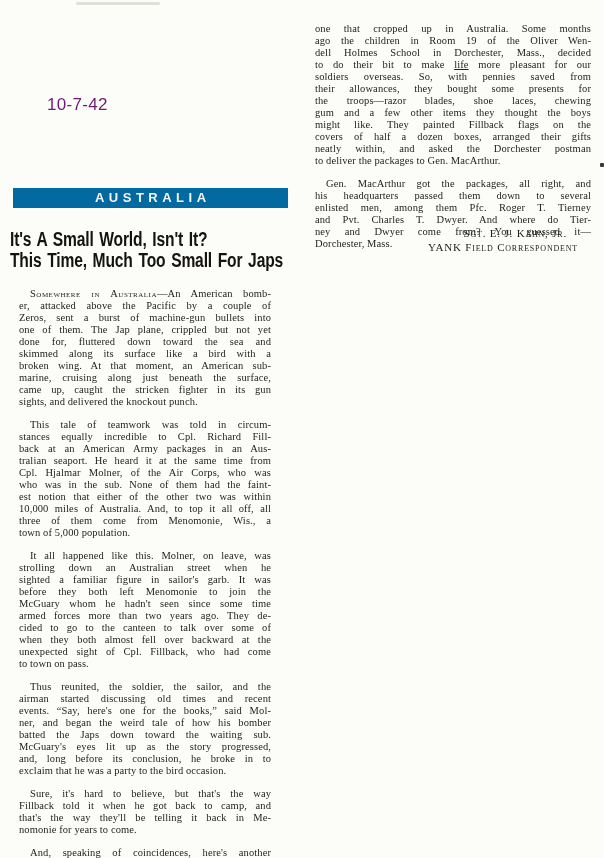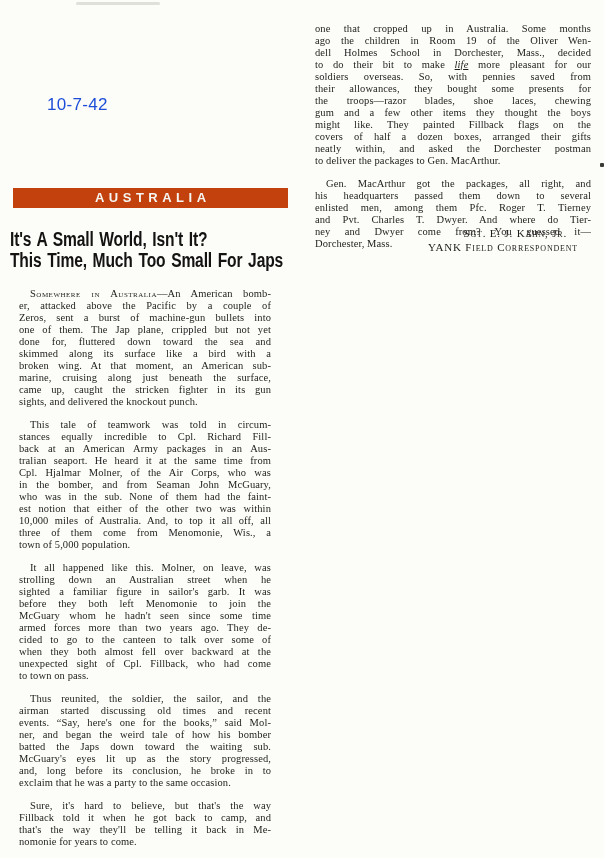--- a/index.html
+++ b/index.html
@@ -7,26 +7,26 @@
     position:relative;
     width:604px; height:858px;
     background:#fcfcf9;
     color:#1e1d1b;
     font-family:"Liberation Serif", serif;
     overflow:hidden;
   }
   #date-stamp {
     position:absolute; left:47px; top:95px;
     font-family:"Liberation Sans", sans-serif;
-    font-size:17px; letter-spacing:0.3px; color:#1d4ed8;
+    font-size:17px; letter-spacing:0.3px; color:#701a75;
   }
   #banner {
     position:absolute; left:13px; top:188px;
     width:275px; height:20px;
-    background:#c2410c;
+    background:#0369a1;
     display:flex; align-items:center; justify-content:center;
   }
   #banner .banner-label {
     color:#f5f5f1;
     font-family:"Liberation Sans", sans-serif;
     font-size:13px; font-weight:bold;
     letter-spacing:4.5px; text-indent:4.5px;
     line-height:20px;
   }
   #headline {
@@ -50,21 +50,21 @@
   #col-right { left:304px; top:12px;  width:298px; }
   .para { margin:11px; }
   .line {
     height:12px; overflow:hidden;
     text-align:justify; text-align-last:justify;
     white-space:normal;
   }
   .line.last { text-align-last:left; }
   .para.indent .line:first-child { text-indent:11px; }
   .smallcaps { font-variant:small-caps; letter-spacing:0.5px; }
-  .underline { text-decoration:underline;font-style:italic; }
+  .underline { text-decoration:underline; }
   #byline {
     position:absolute; left:304px; top:227px; width:298px;
     text-align:right; padding-right:0;
     font-size:11px; line-height:13.5px;
   }
   .byline-line { font-variant:small-caps; letter-spacing:0.8px; }
   .byline-line.first { padding-right:35px; }
   .byline-line.second { padding-right:24px; }
   .smudge {
     position:absolute; top:2px; left:76px;
@@ -106,21 +106,20 @@
         <div class="line">marine, cruising along just beneath the surface,</div>
         <div class="line">came up, caught the stricken fighter in its gun</div>
         <div class="line last">sights, and delivered the knockout punch.</div>
       </div>
       <div class="para indent">
         <div class="line">This tale of teamwork was told in circum-</div>
         <div class="line">stances equally incredible to Cpl. Richard Fill-</div>
         <div class="line">back at an American Army packages in an Aus-</div>
         <div class="line">tralian seaport. He heard it at the same time from</div>
         <div class="line">Cpl. Hjalmar Molner, of the Air Corps, who was</div>
-        <div class="line">in the bomber, and from Seaman John McGuary,</div>
         <div class="line">who was in the sub. None of them had the faint-</div>
         <div class="line">est notion that either of the other two was within</div>
         <div class="line">10,000 miles of Australia. And, to top it all off, all</div>
         <div class="line">three of them come from Menomonie, Wis., a</div>
         <div class="line last">town of 5,000 population.</div>
       </div>
       <div class="para indent">
         <div class="line">It all happened like this. Molner, on leave, was</div>
         <div class="line">strolling down an Australian street when he</div>
         <div class="line">sighted a familiar figure in sailor's garb. It was</div>
@@ -133,21 +132,21 @@
         <div class="line last">to town on pass.</div>
       </div>
       <div class="para indent">
         <div class="line">Thus reunited, the soldier, the sailor, and the</div>
         <div class="line">airman started discussing old times and recent</div>
         <div class="line">events. “Say, here's one for the books,” said Mol-</div>
         <div class="line">ner, and began the weird tale of how his bomber</div>
         <div class="line">batted the Japs down toward the waiting sub.</div>
         <div class="line">McGuary's eyes lit up as the story progressed,</div>
         <div class="line">and, long before its conclusion, he broke in to</div>
-        <div class="line last">exclaim that he was a party to the same occasion.</div>
+        <div class="line last">exclaim that he was a party to the bird occasion.</div>
       </div>
       <div class="para indent">
         <div class="line">Sure, it's hard to believe, but that's the way</div>
         <div class="line">Fillback told it when he got back to camp, and</div>
         <div class="line">that's the way they'll be telling it back in Me-</div>
         <div class="line last">nomonie for years to come.</div>
       </div>
       <div class="para indent">
         <div class="line">And, speaking of coincidences, here's another</div>
       </div>

